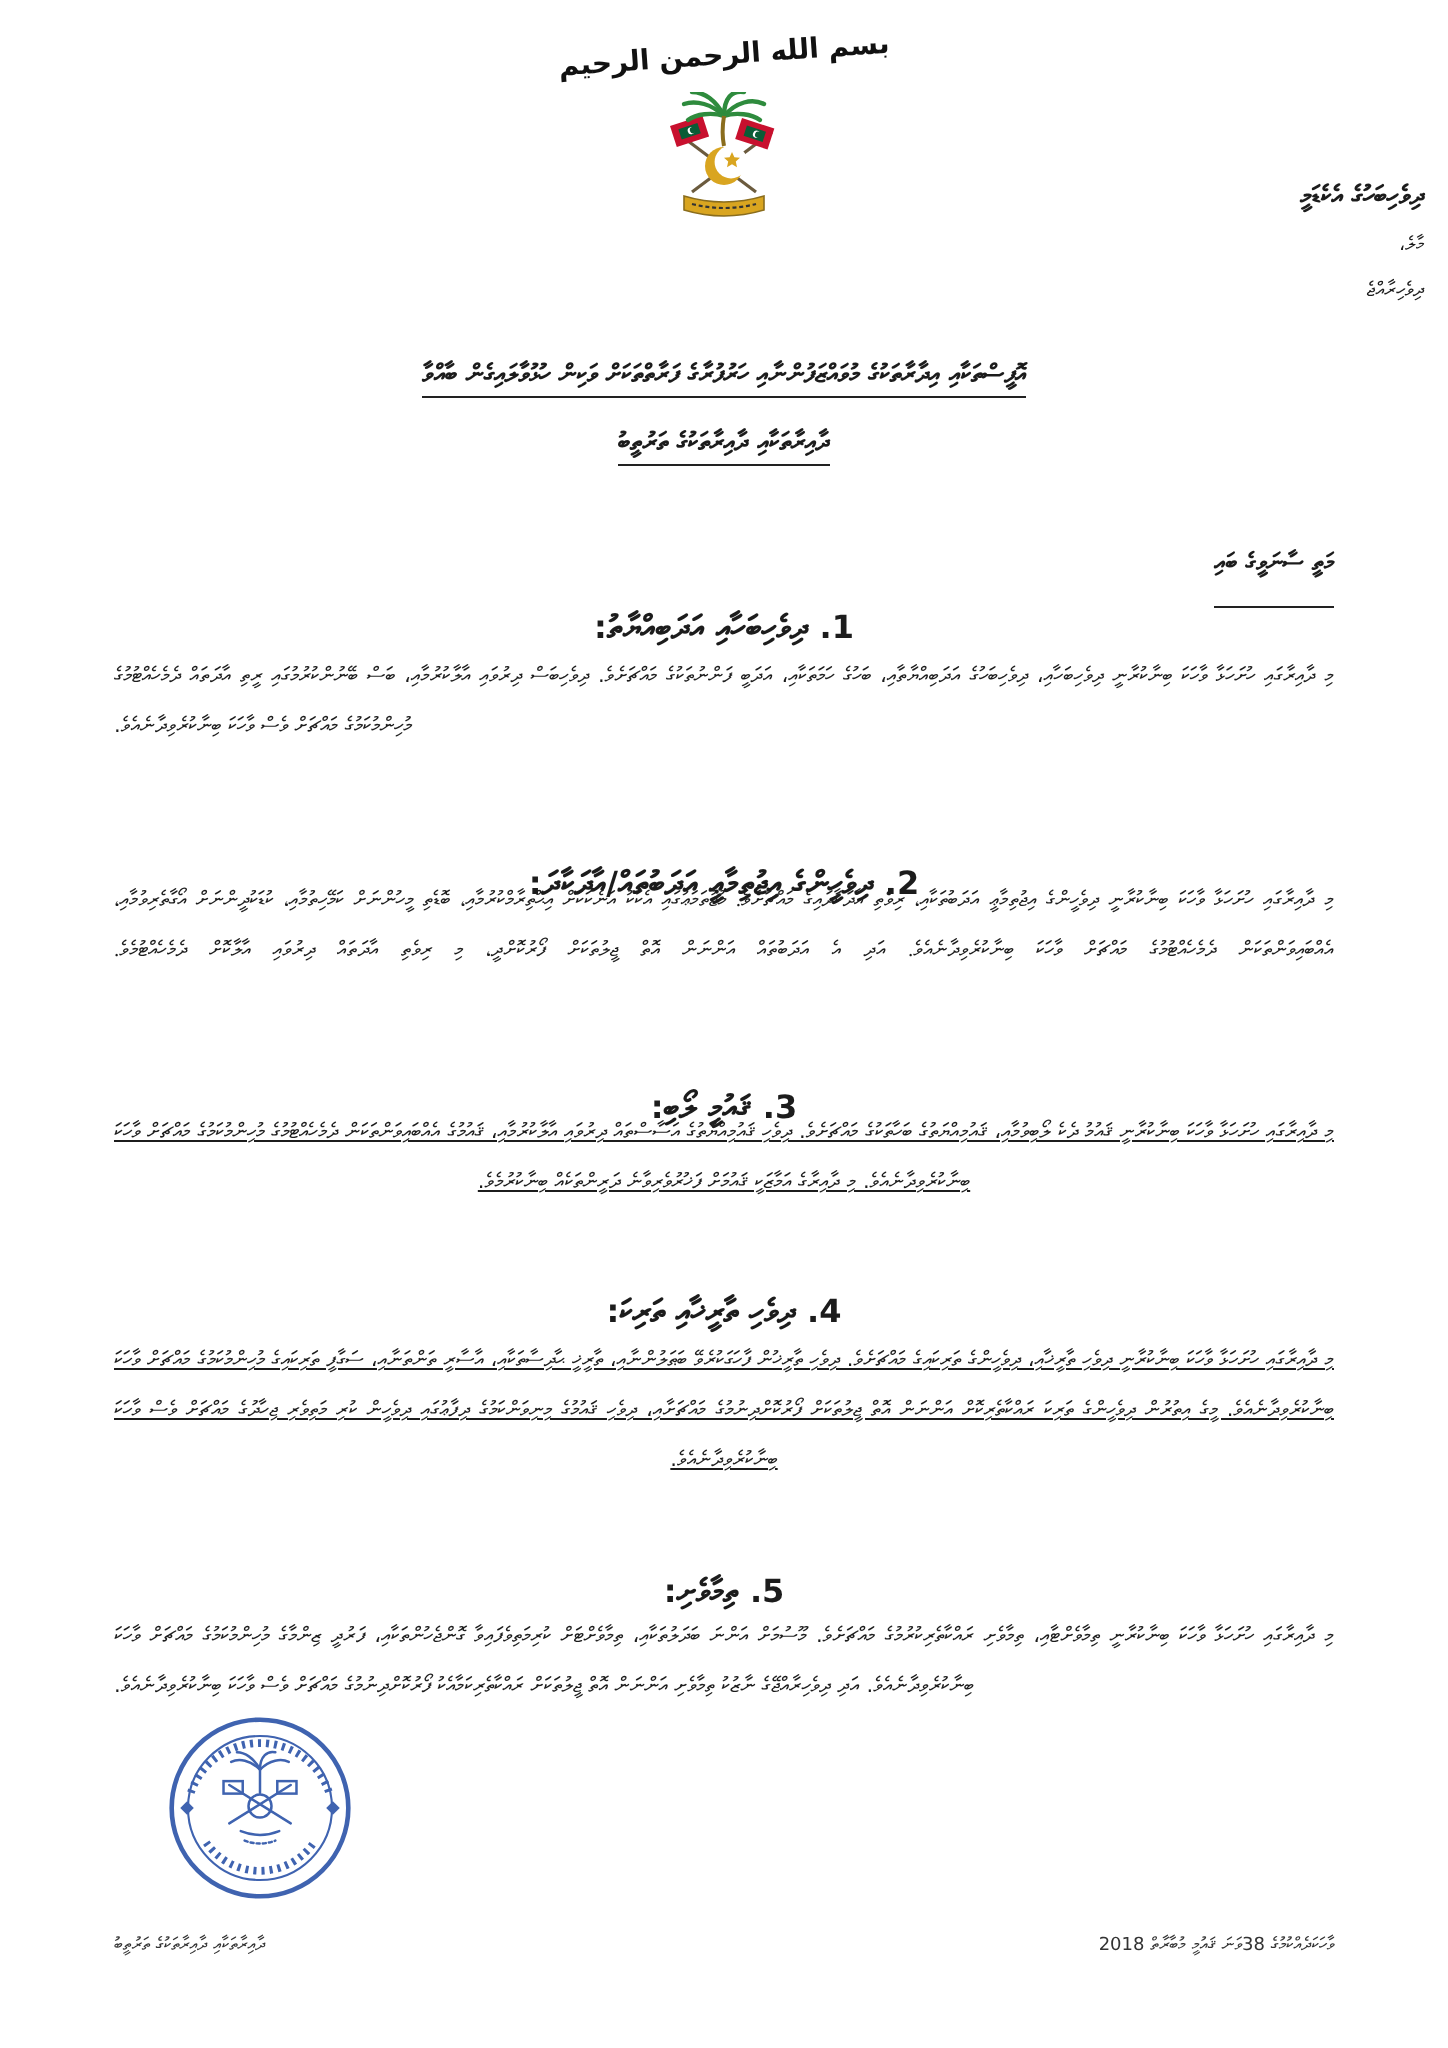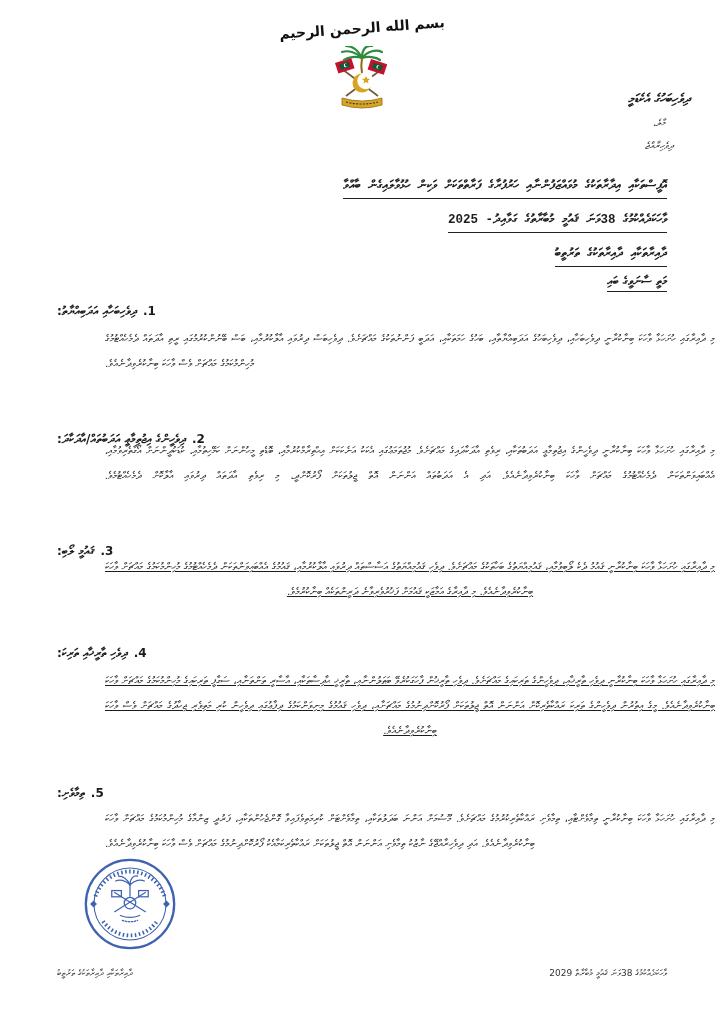--- a/index.html
+++ b/index.html
@@ -16,55 +16,54 @@
   .bismillah{
     top:20px;left:0;width:724px;
     text-align:center;
     font-size:14px;font-weight:600;
     transform:rotate(-4deg);
     letter-spacing:-1px;
     color:#111;
   }
   .emblem{top:46px;left:322px;width:80px;height:64px;}
   .letterhead{
-    top:86px;right:34px;
-    text-align:center;direction:rtl;font-style:italic;
+    top:86px;right:12px;
+    text-align:right;direction:rtl;
   }
   .lh1{font-size:13px;font-weight:600;line-height:26px;}
   .lh2{font-size:9.5px;line-height:22px;}
   .lh3{font-size:10px;line-height:24px;}
   
-  .titleblock{top:176px;left:57px;width:610px;text-align:right;direction:rtl;font-family:Liberation Mono, monospace;}
+  .titleblock{top:176px;left:57px;width:610px;text-align:center;direction:rtl;}
   .title-line{margin-bottom:11px;}
   .title-line span{
     display:inline-block;
     font-size:12.5px;font-weight:bold;
     padding-bottom:3px;
     border-bottom:1.4px solid #222;
     line-height:17px;
   }
   .subhead{
     top:270px;right:57px;direction:rtl;text-align:right;
   }
   .subhead span{
     display:inline-block;font-size:12px;font-weight:bold;
-    padding-bottom:3px;border-bottom:1.4px solid #222;
+    padding-bottom:15px;border-bottom:1.4px solid #222;
   }
   
   .sec-head{
-    right:57px;left:57px;direction:rtl;text-align:left;
-    font-size:12px;font-weight:bold;
+    right:57px;left:57px;direction:rtl;text-align:center;
+    font-size:16px;font-weight:bold;
   }
   .sec-head .num{padding-left:6px;}
   .sec-body{
     right:52px;left:57px;width:610px;direction:rtl;
     font-size:10.5px;line-height:25px;
     text-align:justify;
     overflow:hidden;
-    margin-left:48px;
   }
   .last-left{text-align-last:left;}
   .last-center{text-align-last:center;text-decoration:underline;}
   .last-justify{text-align-last:justify;font-family:Liberation Serif, serif;}
   .h1{top:304px}.b1{top:326px;height:78px}
   .h2{top:432px}.b2{top:438px;height:78px}
   .h3{top:544px}.b3{top:554px;height:78px}
   .h4{top:646px}.b4{top:668px;height:103px}
   .h5{top:786px}.b5{top:806px;height:78px}
   
@@ -125,21 +124,20 @@
 </div>
 
 <div class="abs letterhead" lang="dv">
   <div class="lh1">ދިވެހިބަހުގެ އެކެޑަމީ</div>
   <div class="lh2">މާލެ،</div>
   <div class="lh3">ދިވެހިރާއްޖެ</div>
 </div>
 
 <div class="abs titleblock" lang="dv">
   <div class="title-line"><span>އޮފީސްތަކާއި އިދާރާތަކުގެ މުވައްޒަފުންނާއި ހަރުފުރާގެ ފަރާތްތަކަށް ވަކިން ހުޅުވާލައިގެން ބާއްވާ</span></div>
-  <div class="title-line"><span>ވާހަކަދެއްކުމުގެ 38ވަނަ ޤައުމީ މުބާރާތުގެ ގަވާއިދު- 2025</span></div>
   <div class="title-line"><span>ދާއިރާތަކާއި ދާއިރާތަކުގެ ތަރުތީބު</span></div>
 </div>
 
 <div class="abs subhead" lang="dv">
   <span>މަތީ ސާނަވީގެ ބައި</span>
 </div>
 
 <div class="abs sec-head h1" lang="dv">
   <span class="num">1.</span><span>ދިވެހިބަހާއި އަދަބިއްޔާތު:</span>
 </div>
@@ -188,13 +186,13 @@
       <rect x="31" y="36" width="10" height="6.5"></rect>
       <rect x="59" y="36" width="10" height="6.5"></rect>
       <circle cx="50" cy="49" r="6"></circle>
       <path d="M40,62 q10,4 20,0"></path>
       <path d="M42,67 q8,3 16,0" stroke-dasharray="1.6 1.6"></path>
     </g>
   </svg>
 </div>
 
 <div class="abs footer-left" lang="dv">ދާއިރާތަކާއި ދާއިރާތަކުގެ ތަރުތީބު</div>
-<div class="abs footer-right" lang="dv">ވާހަކަދެއްކުމުގެ 38ވަނަ ޤައުމީ މުބާރާތް 2029</div>
+<div class="abs footer-right" lang="dv">ވާހަކަދެއްކުމުގެ 38ވަނަ ޤައުމީ މުބާރާތް 2018</div>
 
 </body></html>

